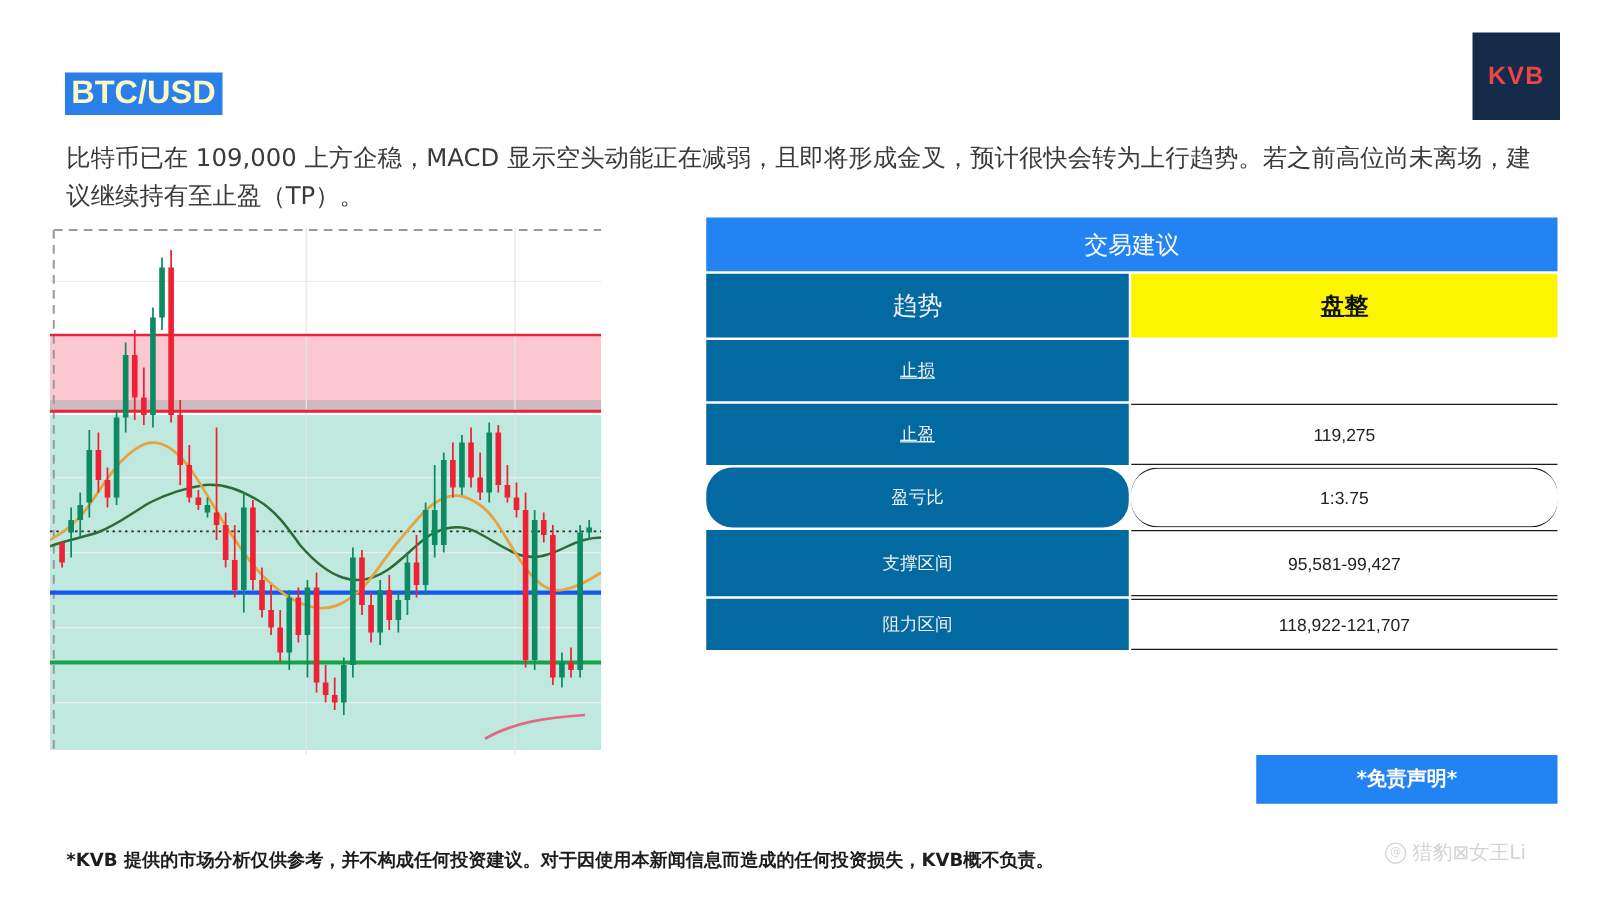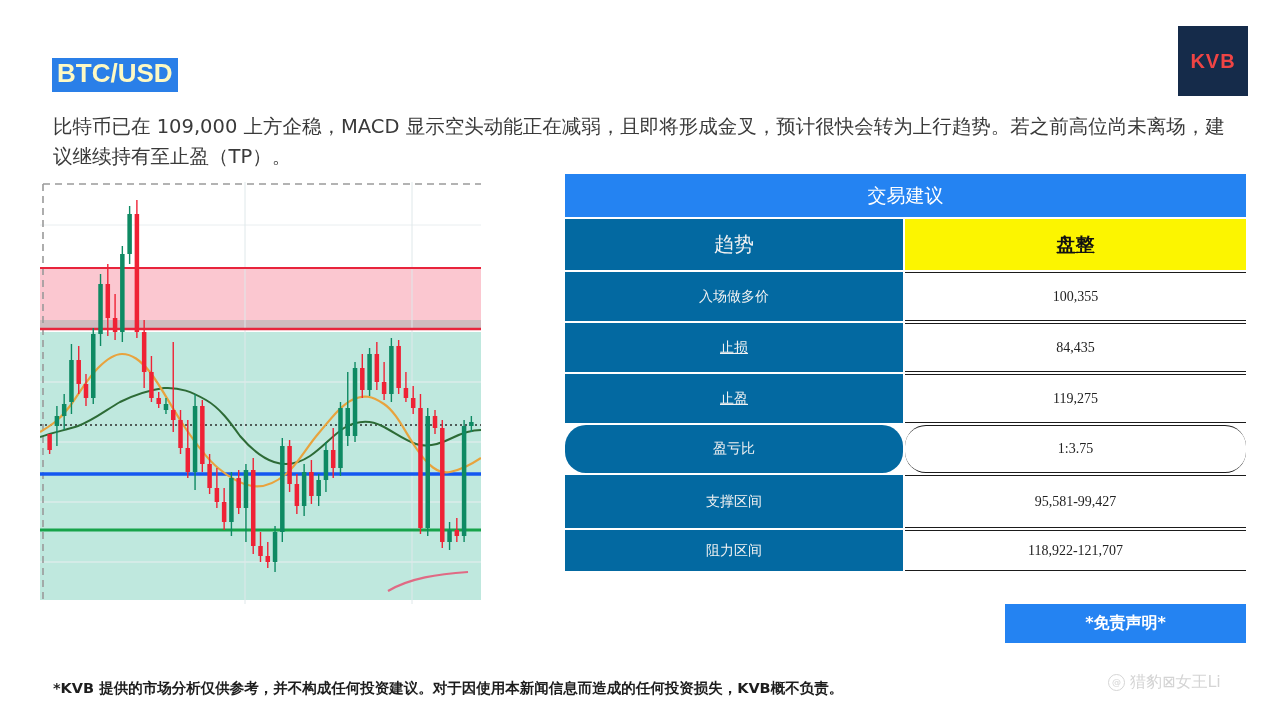--- a/index.html
+++ b/index.html
@@ -53,21 +53,21 @@
   }
   .trow{display:flex;margin-top:2px;}
   .tcell-label{
     width:338px;background:#0369a1;color:#f2f2f2;
     display:flex;align-items:center;justify-content:center;
     font-size:14px;font-family:Liberation Serif, serif;
   }
   .tcell-value{
     flex:1;margin-left:2px;background:#ffffff;color:#222222;
     display:flex;align-items:center;justify-content:center;
-    font-size:14px;font-family:Liberation Serif, serif;
+    font-size:14px;font-family:Liberation Sans, sans-serif;
     border-top:1px solid #1b1b1b;border-bottom:1px solid #1b1b1b;
     box-sizing:border-box;
   }
   .trow.trend .tcell-label{height:51px;font-size:20px;}
   .trow.trend .tcell-value{
     height:51px;background:#fcf500;color:#111111;
     font-size:19px;font-weight:700;text-decoration:underline;
     border:none;
   }
   .trow.r1 .tcell-label,.trow.r1 .tcell-value{height:49px;}
@@ -292,28 +292,23 @@
 
 <div class="table">
 
   <div class="table-header">交易建议</div>
 
   <div class="trow trend">
     <div class="tcell-label">趋势</div>
     <div class="tcell-value">盘整</div>
   </div>
 
-  <div class="trow r1">
-    <div class="tcell-label">入场做多价</div>
-    <div class="tcell-value">100,355</div>
-  </div>
 
   <div class="trow r2">
     <div class="tcell-label und">止损</div>
-    <div class="tcell-value">84,435</div>
   </div>
 
   <div class="trow r3">
     <div class="tcell-label und">止盈</div>
     <div class="tcell-value">119,275</div>
   </div>
 
   <div class="trow r4">
     <div class="tcell-label">盈亏比</div>
     <div class="tcell-value">1:3.75</div>

